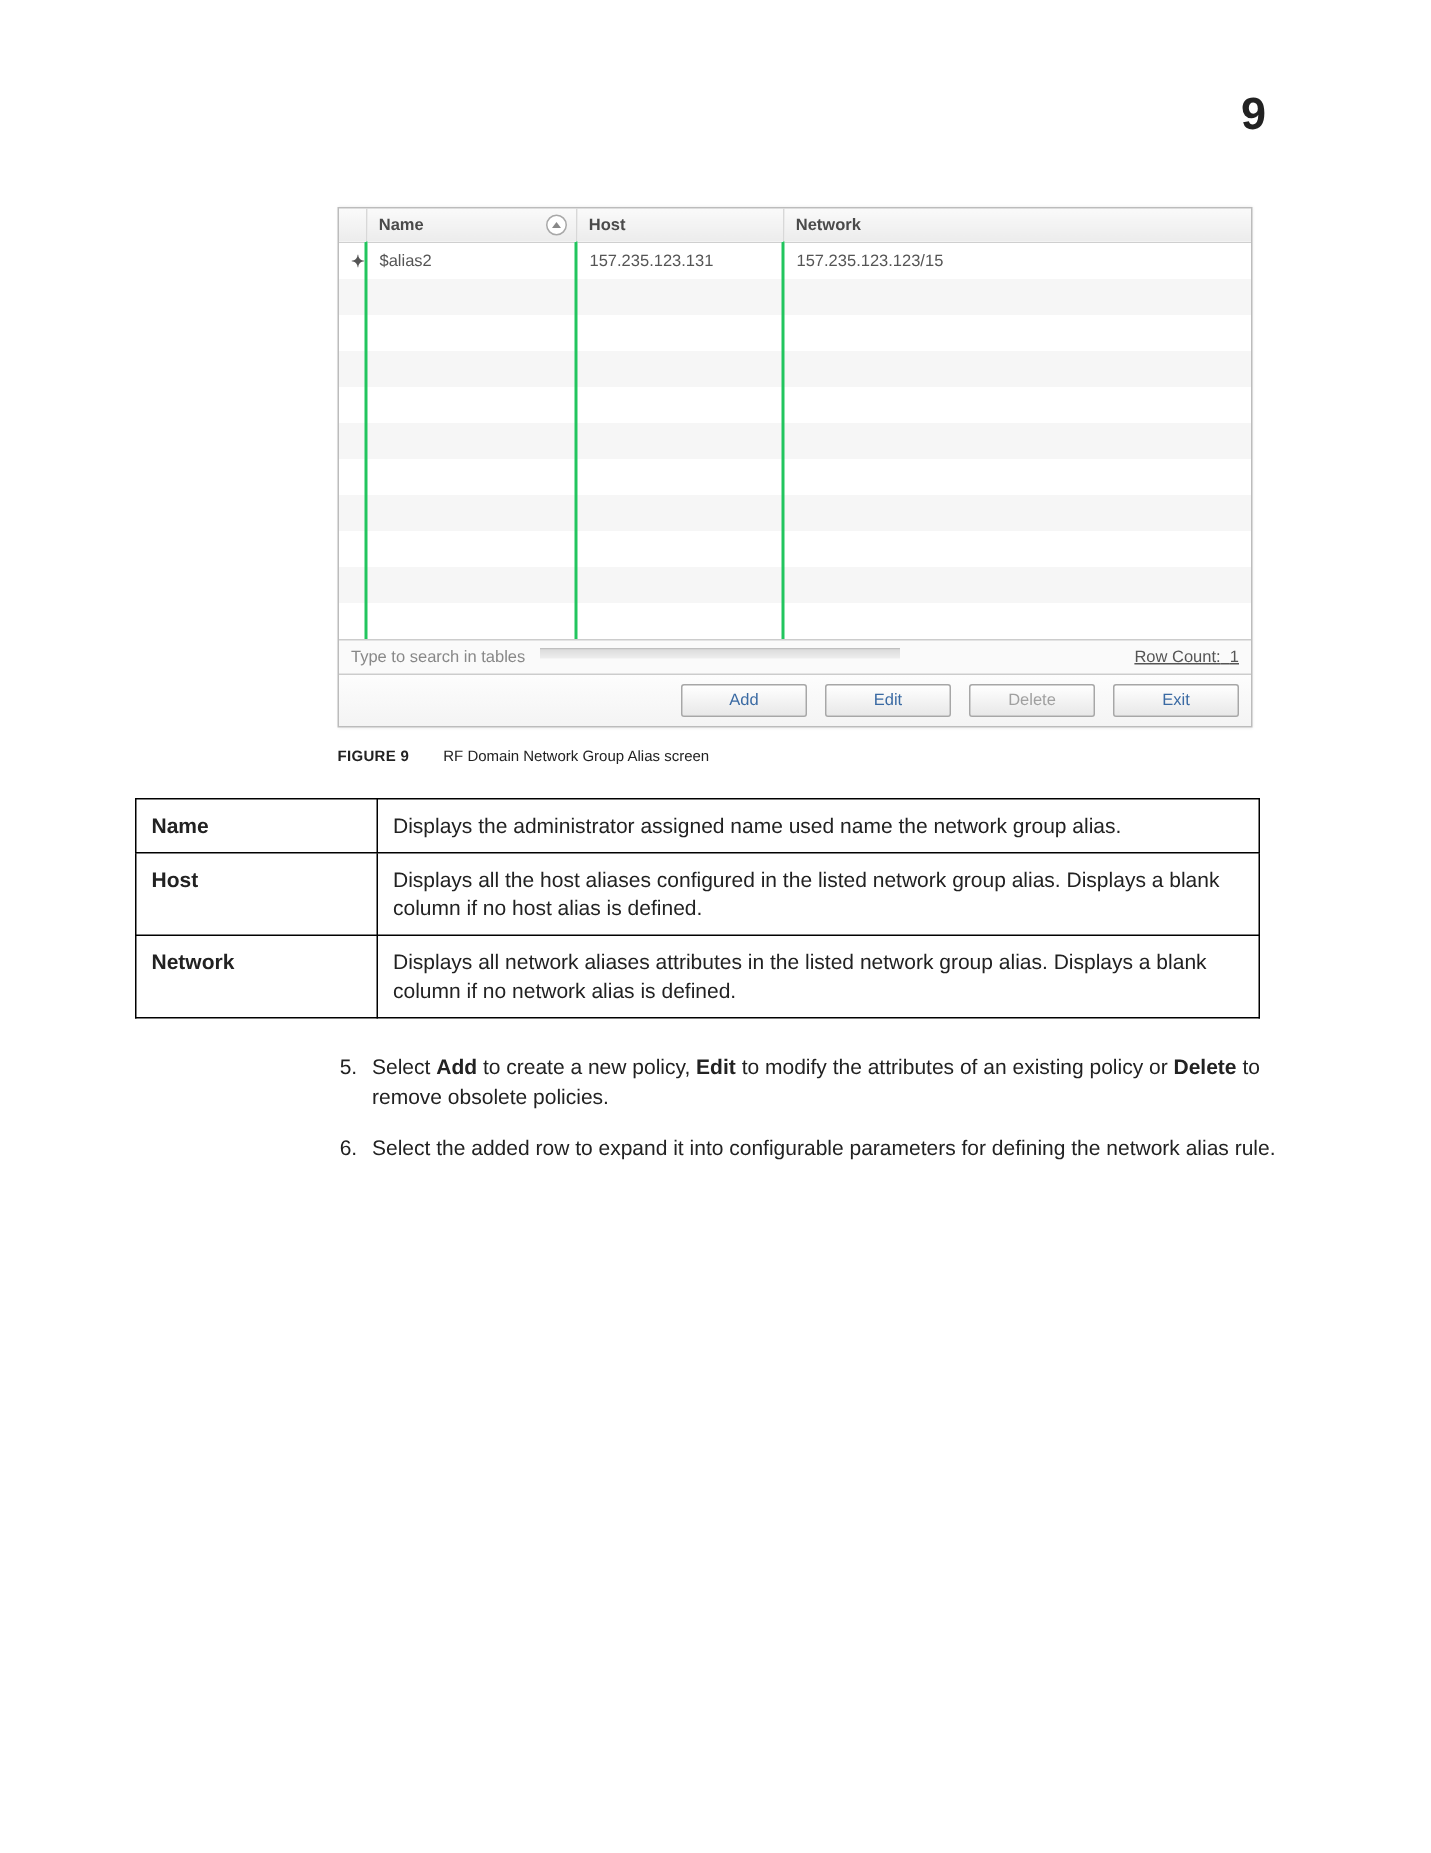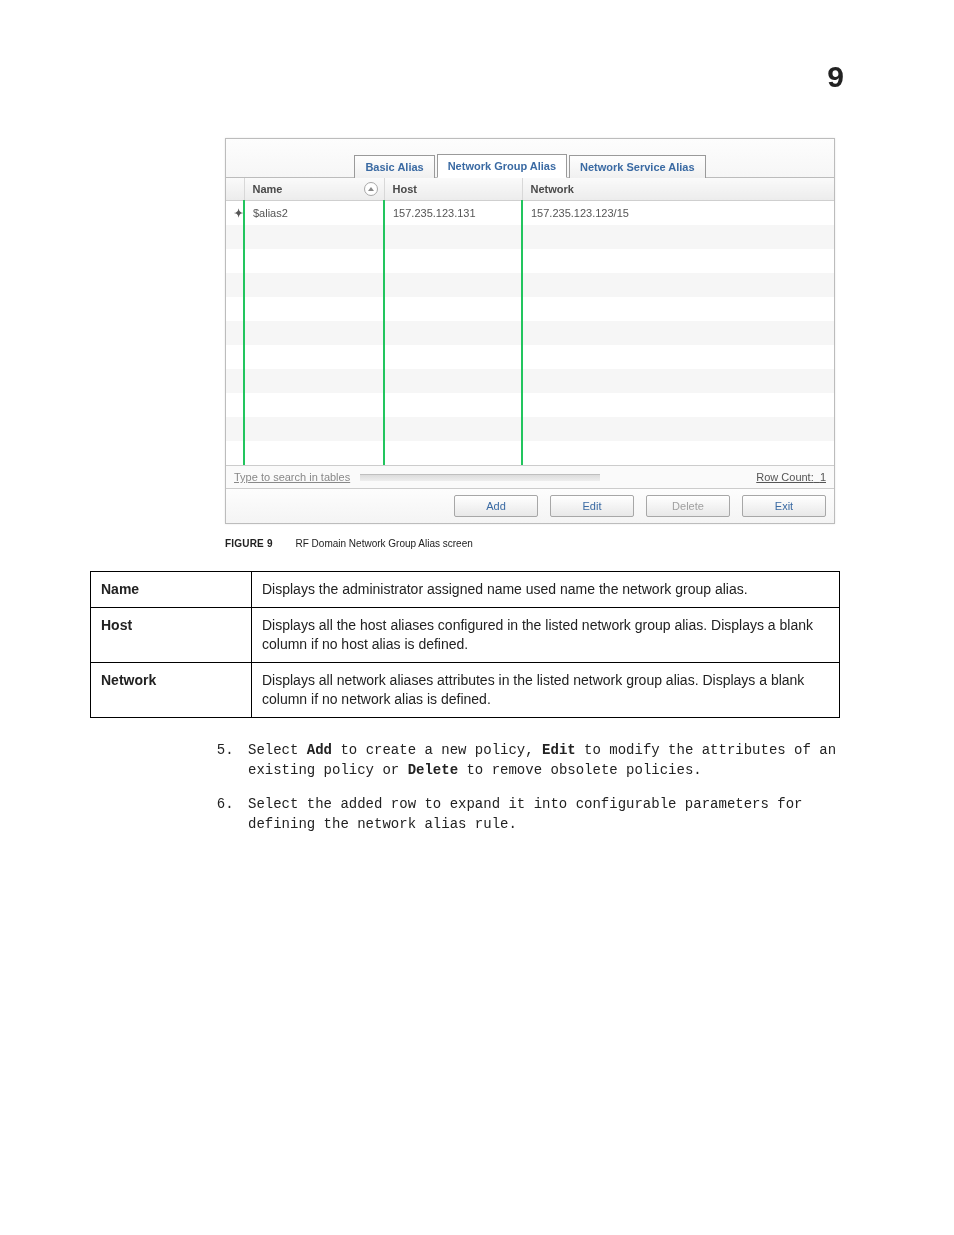--- a/index.html
+++ b/index.html
@@ -128,24 +128,23 @@
     align-items: center;
     border-top: 1px solid #ccc;
     padding: 5px 8px;
     font-size: 11px;
     color: #666;
     background: #fafafa;
     justify-content: space-between;
   }
   .search-row .search-area {
     display: flex;
-    align-items: center;
+    align-items: flex-start;
     gap: 6px;
     color: #888;
-    text-decoration: underline;
   }
   .search-bar-vis {
     width: 240px;
     height: 6px;
     background: linear-gradient(#dcdcdc,#eeeeee);
     border-top: 1px solid #bfbfbf;
     margin-left: 4px;
   }
   .rowcount { color: #555; text-decoration: underline; }
   .button-row {
@@ -205,38 +204,32 @@
   ol.steps {
     margin: 22px 0 0 152px;
     padding: 0;
     width: 620px;
     font-size: 14px;
     line-height: 20px;
   }
   ol.steps li {
     margin-bottom: 14px;
     padding-left: 6px;
-    font-family: Liberation Mono, monospace;
   }
   ol.steps b { font-weight: bold; }
 
 </style>
 </head>
 <body>
 
 <div class="page">
   <div class="pagenum">9</div>
 
   <div class="screenshot-wrap">
 
-    <div class="tabs-row">
-      <div class="tab inactive"><span>Basic Alias</span></div>
-      <div class="tab active"><span>Network Group Alias</span></div>
-      <div class="tab inactive"><span>Network Service Alias</span></div>
-    </div>
 
     <table class="grid">
       <colgroup>
         <col style="width:18px">
         <col style="width:140px">
         <col style="width:138px">
         <col>
       </colgroup>
       <thead>
         <tr>

